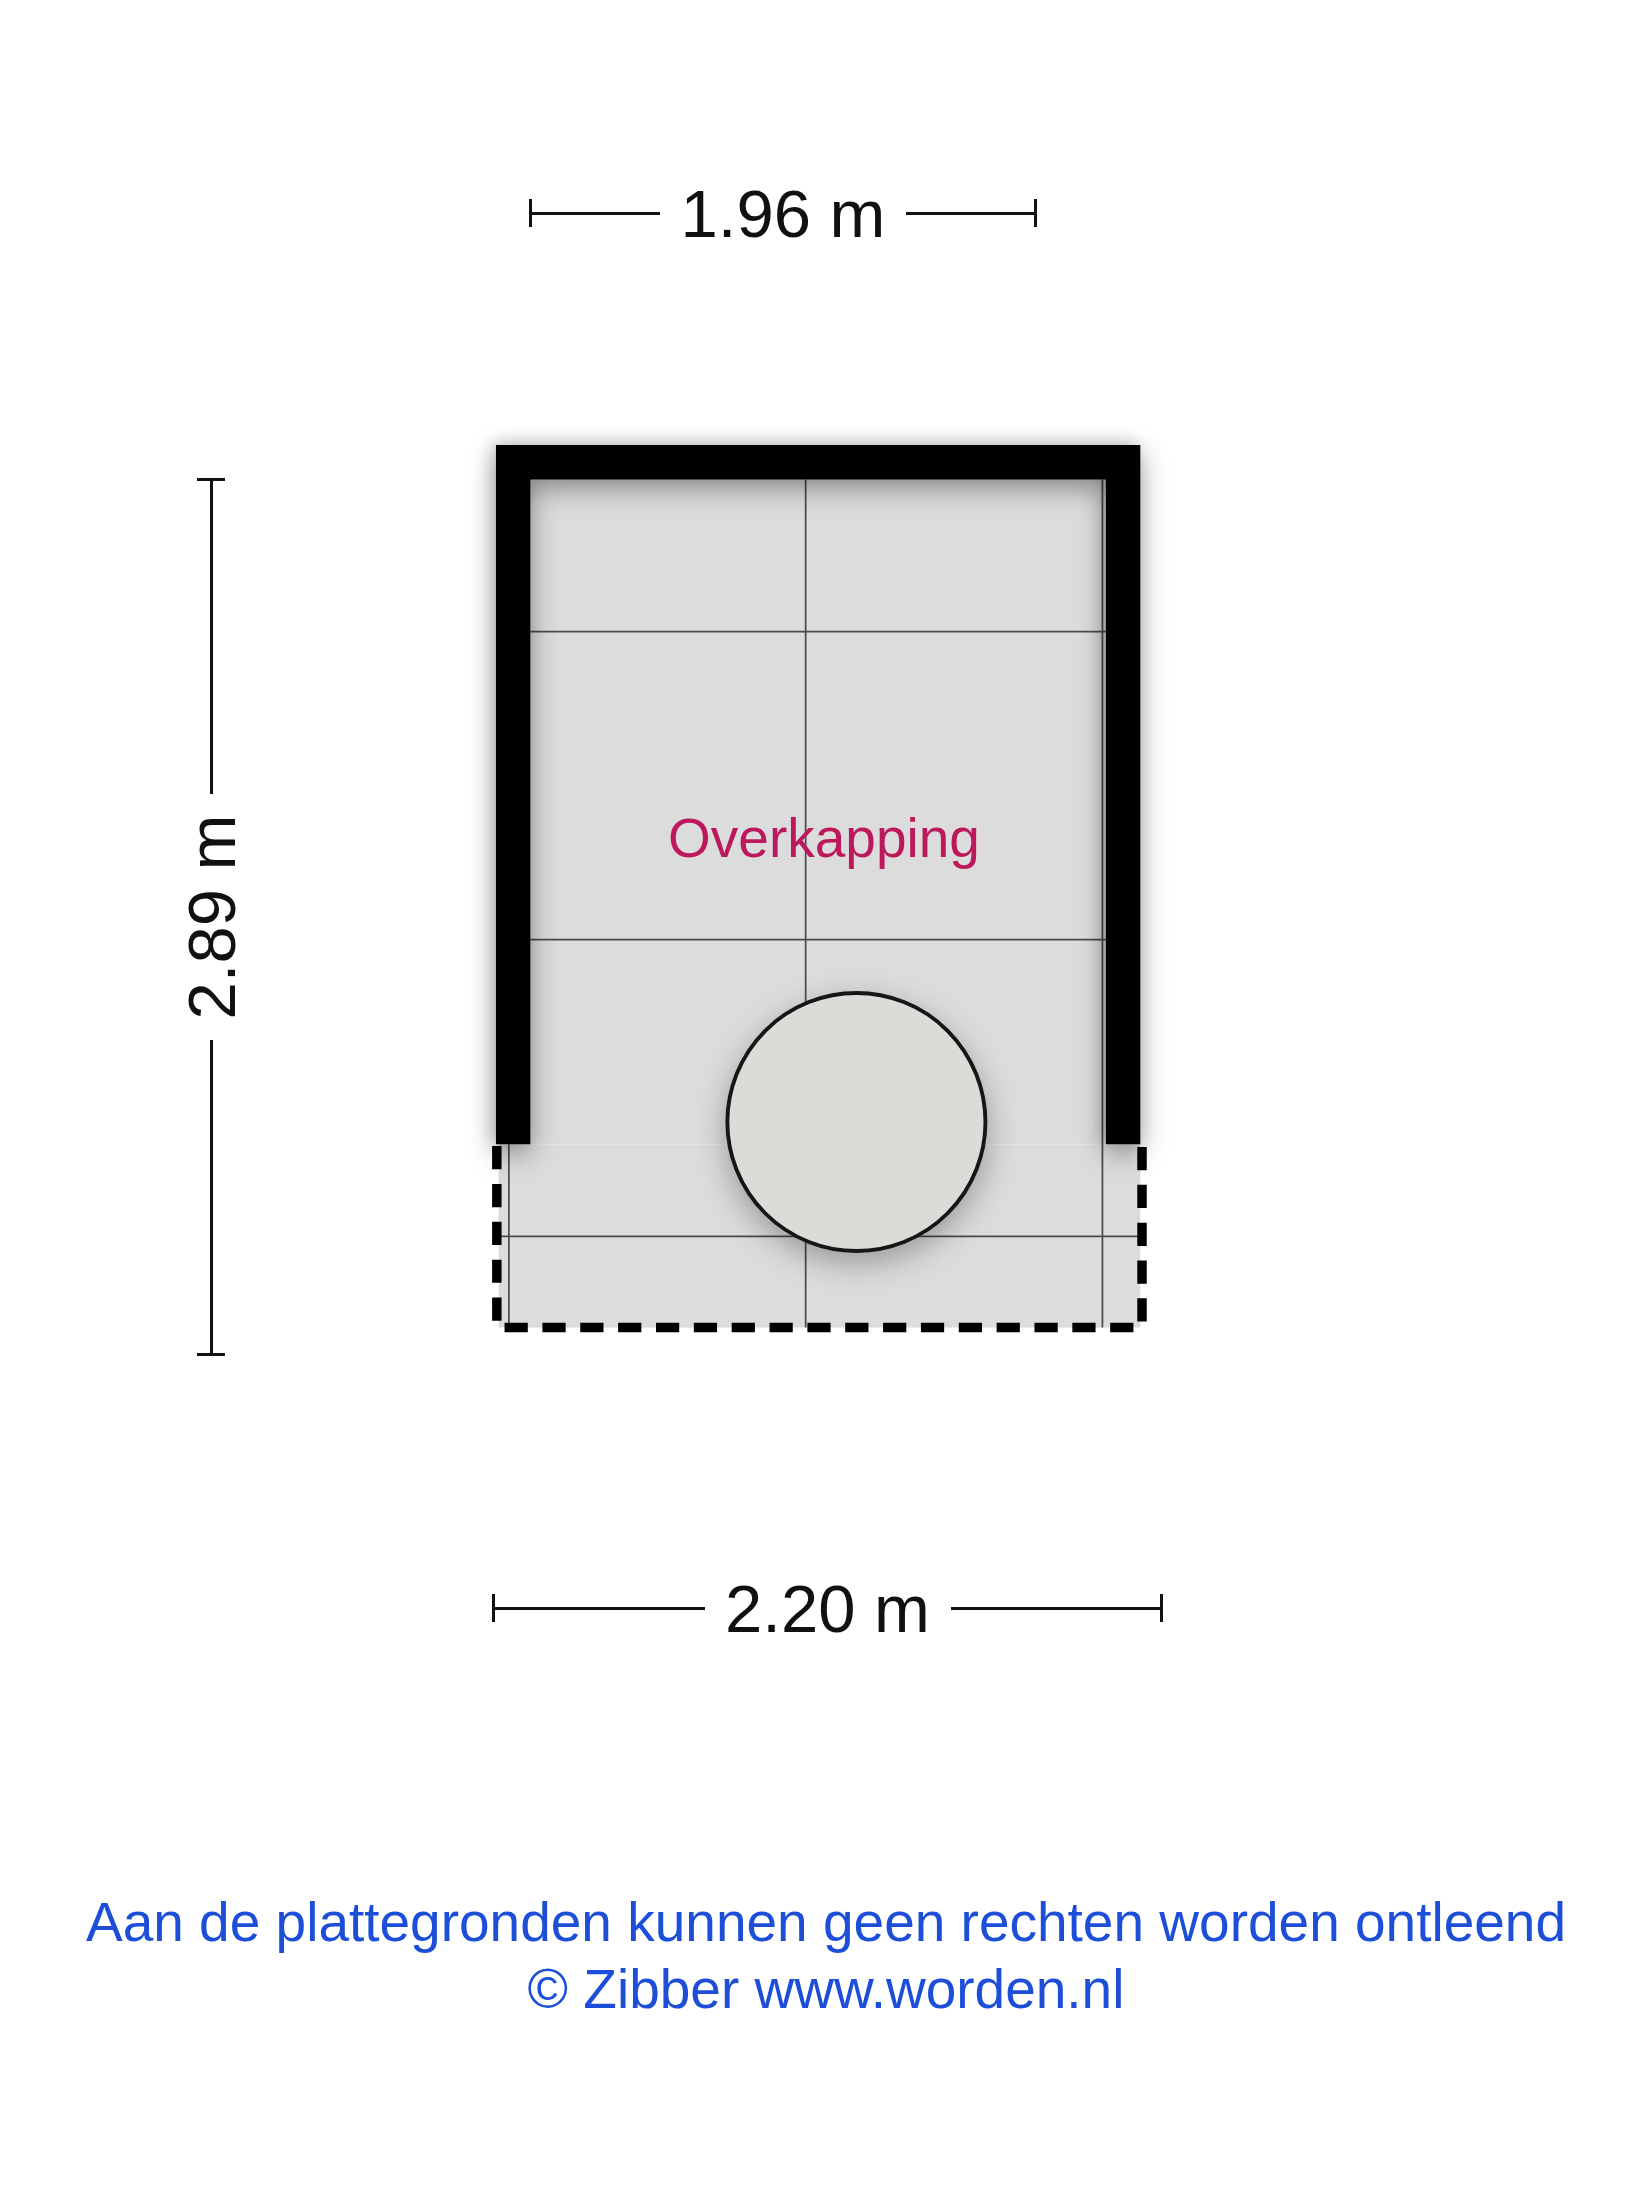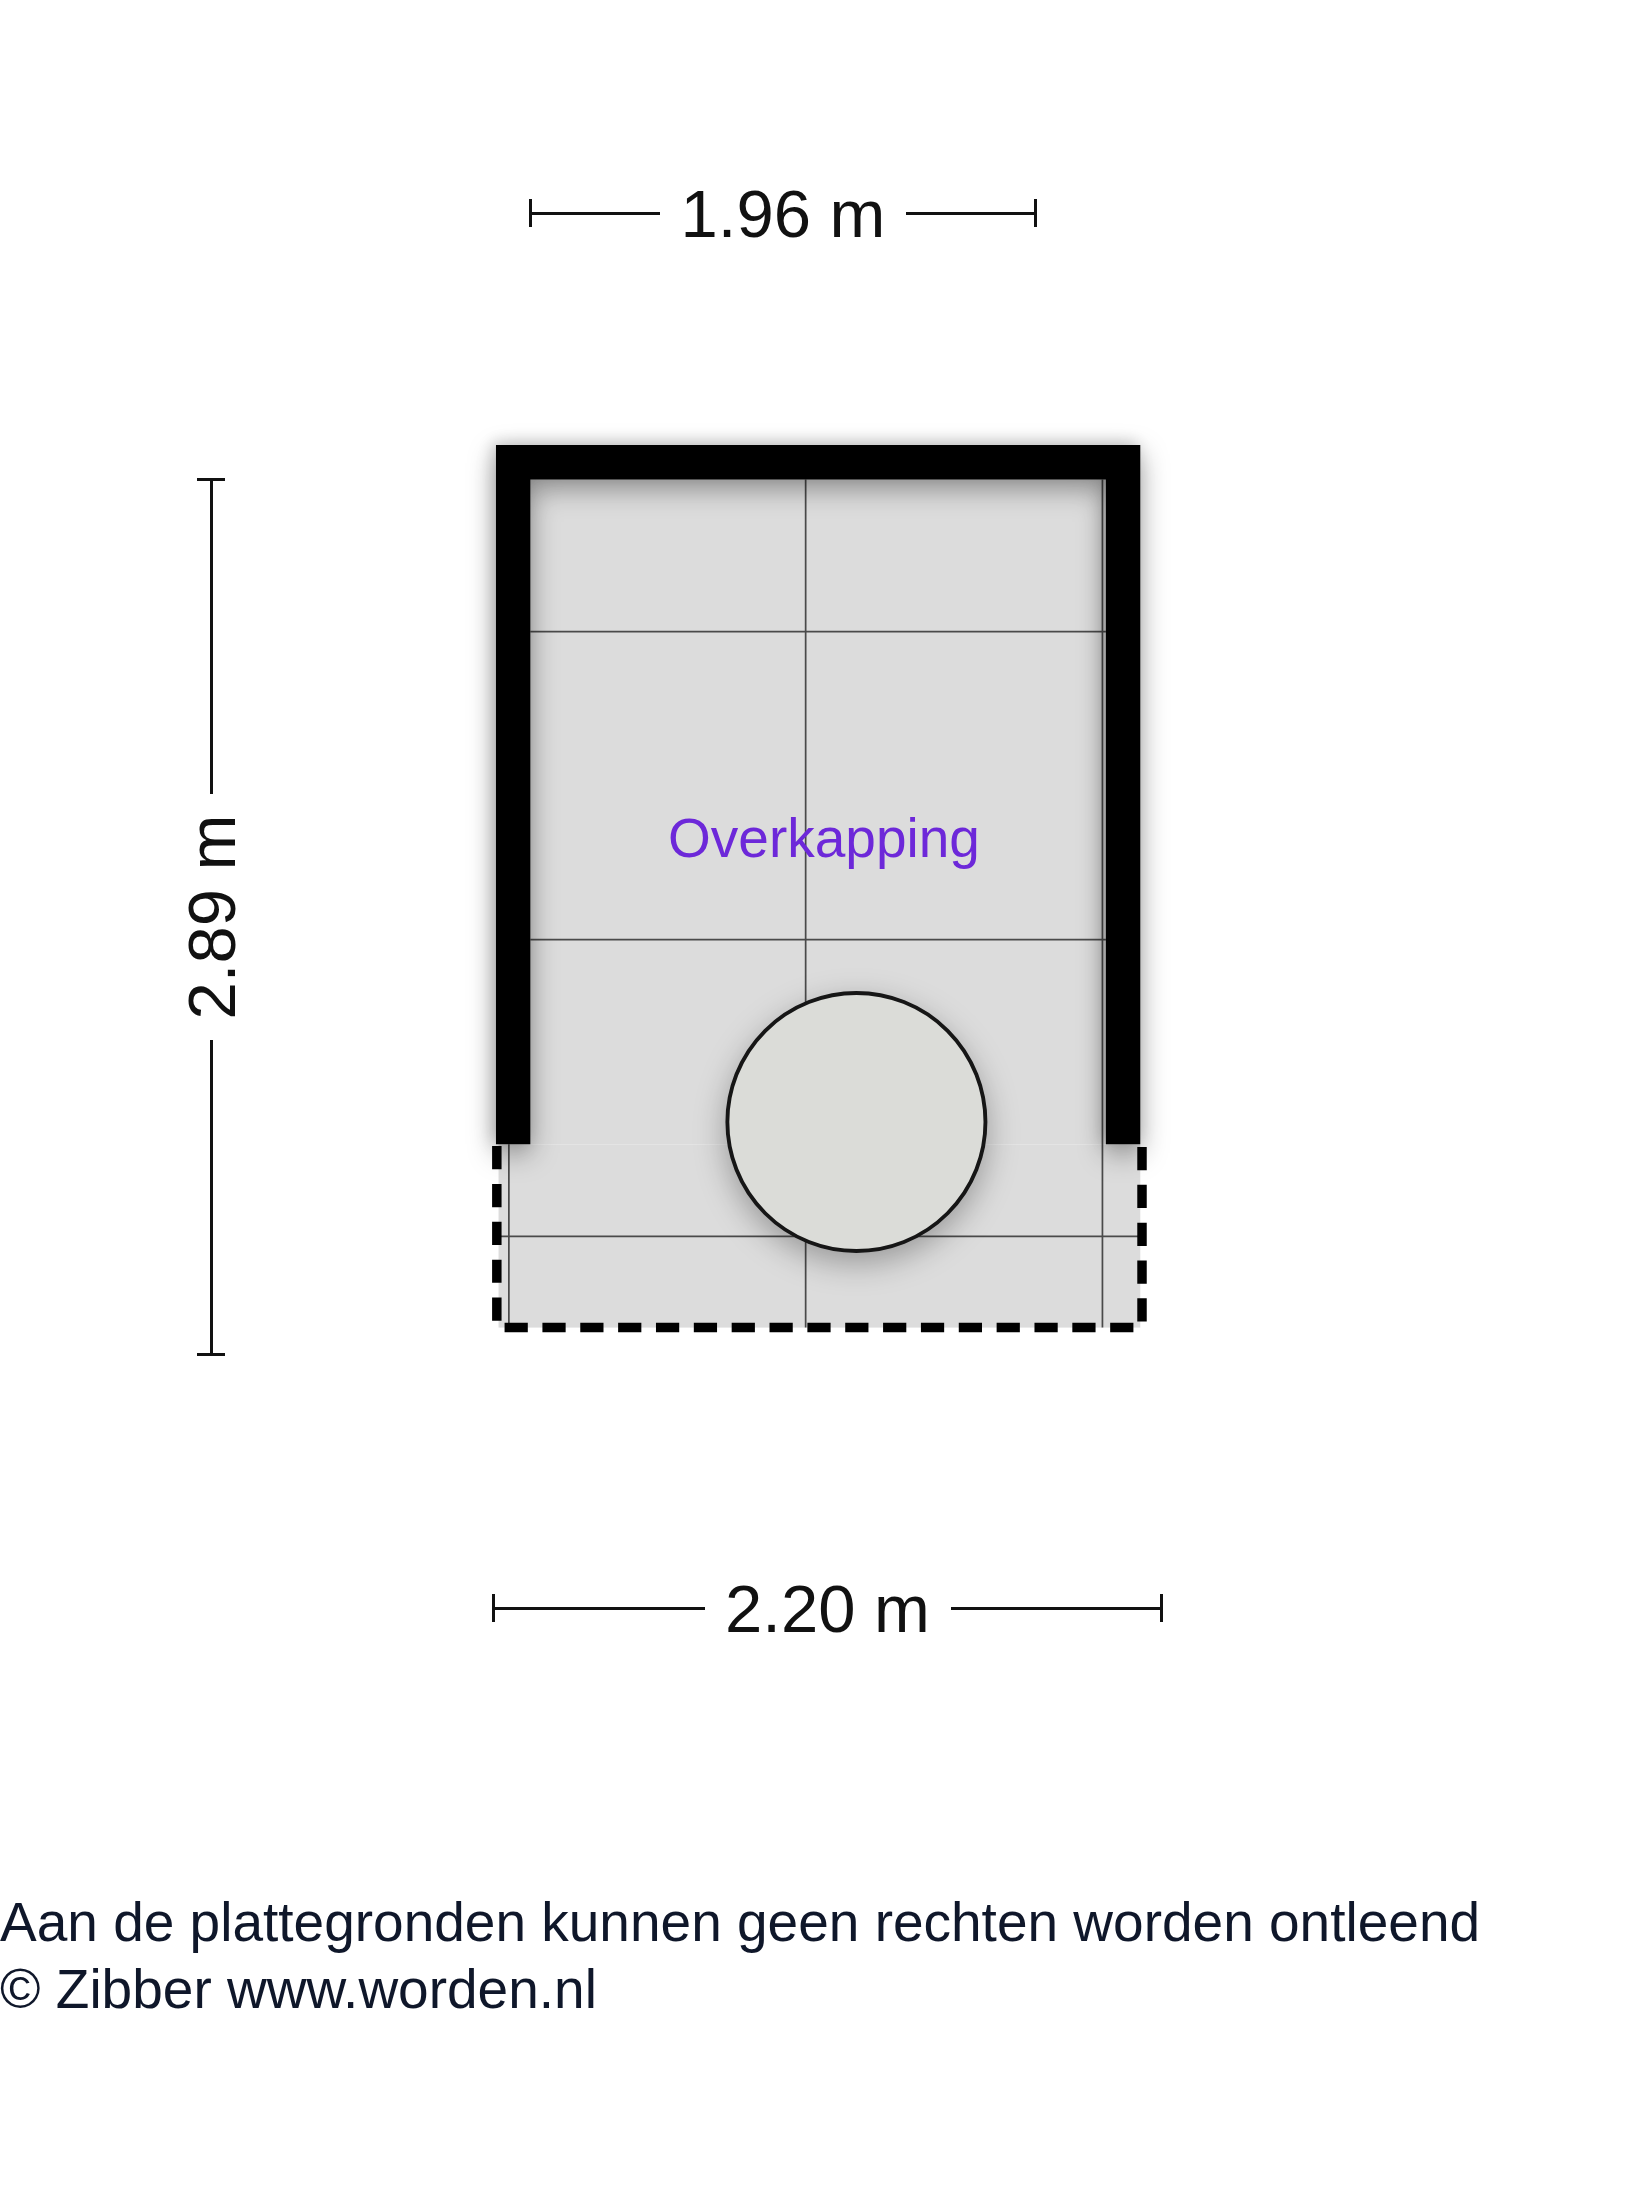--- a/index.html
+++ b/index.html
@@ -56,30 +56,31 @@
     width:714px;height:938px;
   }
   .walls{filter:drop-shadow(0 10px 16px rgba(0,0,0,.35)) drop-shadow(-4px -4px 8px rgba(0,0,0,.15));}
   .table-shadow{filter:drop-shadow(0 12px 18px rgba(0,0,0,.30));}
   .room-label{
     position:absolute;
     left:824px;top:838px;
     transform:translate(-50%,-50%);
     font-size:55px;
     line-height:1;
-    color:#6d28d9;
+    color:#be185d;
     white-space:nowrap;
   }
   
   .footer{
     position:absolute;
     left:0;right:0;top:1889px;
+    text-align:center;
     font-size:55px;
     line-height:1.21;
-    color:#0f172a;
+    color:#1d4ed8;
   }
 </style>
 </head>
 <body>
 
 <div class="dim dim-top">
   <div class="tick"></div>
   <div class="line"></div>
   <span class="label">1.96 m</span>
   <div class="line"></div>

